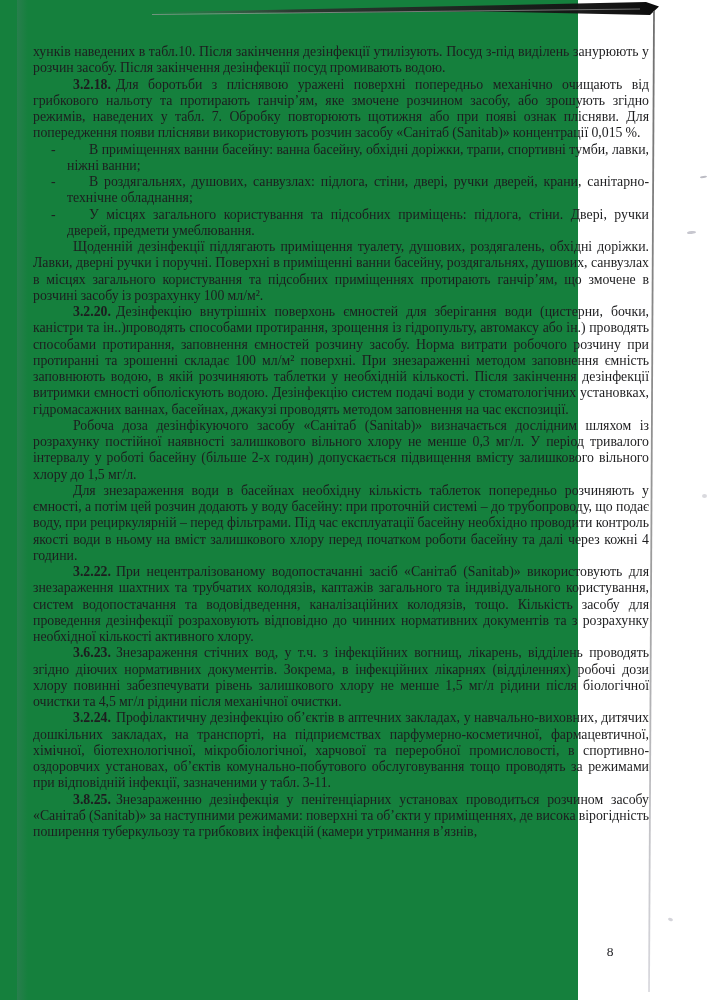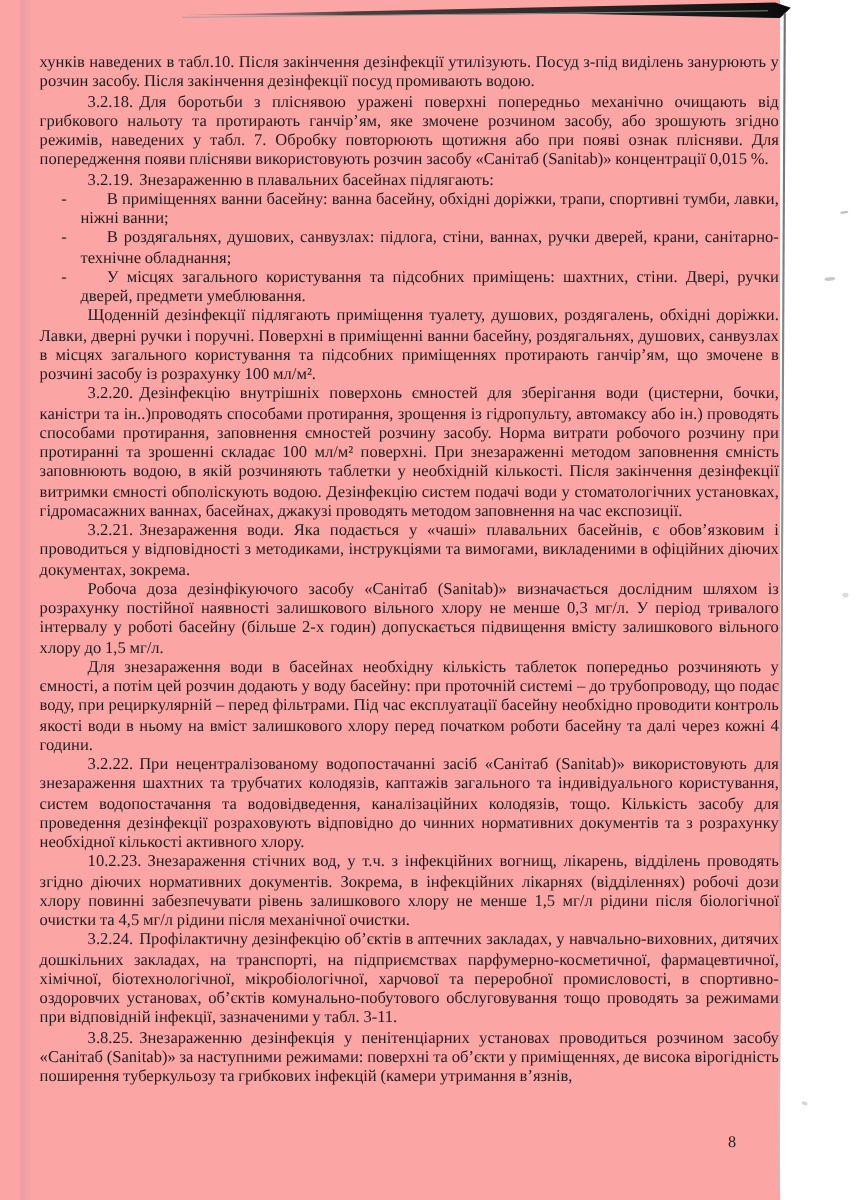--- a/index.html
+++ b/index.html
@@ -1,17 +1,17 @@
 <!DOCTYPE html>
 <html><head>
 <meta charset="utf-8">
 <style>
   html,body{margin:0;padding:0;}
   body{width:722px;height:1000px;background:#ffffff;overflow:hidden;}
-  .stage{position:relative;width:650px;height:1000px;background:#fca5a5;
+  .stage{position:relative;width:578px;height:1000px;background:#15803d;
          font-family:"Liberation Serif","DejaVu Serif",serif;color:#1d1d1f;}
   
   .binding{position:absolute;left:0;top:0;width:17px;height:1000px;
     background:
       linear-gradient(90deg, rgba(96,78,118,.50) 0px, rgba(96,78,118,.18) 4px, rgba(255,255,255,0) 16px),
       repeating-linear-gradient(90deg, rgba(88,68,112,.22) 0 1px, rgba(255,255,255,0) 1px 4px),
       linear-gradient(180deg,#dfd9e6 0%,#d0c6d9 22%,#c7bbd1 45%,#b5a4c4 65%,#a violet 0%,#a violet 0%,#a28fb6 84%,#9b87b1 100%);
   }
   .binding-fade{position:absolute;left:17px;top:0;width:11px;height:1000px;
     background:linear-gradient(90deg, rgba(140,118,162,.16), rgba(255,255,255,0));}
@@ -19,21 +19,21 @@
   .speck{position:absolute;border-radius:50%;}
   .s1{left:700px;top:176px;width:7px;height:2px;background:#bcbcc4;transform:rotate(-8deg);}
   .s2{left:687px;top:231px;width:9px;height:3px;background:#c7c7cf;transform:rotate(-5deg);}
   .s3{left:702px;top:494px;width:5px;height:4px;background:#d9d9de;}
   .s4{left:668px;top:918px;width:5px;height:3px;background:#d4d4da;transform:rotate(20deg);}
   
   .text{position:absolute;left:33px;top:44px;width:616px;
         font-size:13.8px;line-height:16.25px;text-align:justify;word-spacing:-0.3px;}
   .text p{margin:0;padding:0;}
   .ind{text-indent:40px;}
-  .num{font-weight:normal;padding-right:5px;}
+  .num{font-weight:bold;padding-right:5px;}
   .bullet{margin-left:34px;text-indent:22px;position:relative;}
   .dash{position:absolute;left:-16px;top:0;text-indent:0;}
   .pagenum{position:absolute;left:600px;top:944px;width:20px;font-size:13.5px;
            font-family:"Liberation Serif","DejaVu Serif",serif;color:#242428;text-align:center;}
 </style>
 </head>
 <body>
 
 <div class="stage">
 
@@ -63,41 +63,39 @@
   <div class="speck s2"></div>
   <div class="speck s3"></div>
   <div class="speck s4"></div>
 
   <main class="text">
 
     <p class="para">хунків наведених в табл.10. Після закінчення дезінфекції утилізують. Посуд з-під виділень занурюють у розчин засобу. Після закінчення дезінфекції посуд промивають водою.</p>
 
     <p class="para ind"><b class="num">3.2.18.</b><span>Для боротьби з пліснявою уражені поверхні попередньо механічно очищають від грибкового нальоту та протирають ганчір’ям, яке змочене розчином засобу, або зрошують згідно режимів, наведених у табл. 7. Обробку повторюють щотижня або при появі ознак плісняви. Для попередження появи плісняви використовують розчин засобу «Санітаб (Sanitab)»  концентрації 0,015 %.</span></p>
 
-    <p class="para ind"><b class="num">3.2.19.</b><span>Знезараженню в плавальних басейнах підлягають:</span></p>
 
     <div class="bullet"><span class="dash">-</span><span>В приміщеннях ванни басейну: ванна басейну, обхідні доріжки, трапи, спортивні тумби, лавки, ніжні ванни;</span></div>
 
-    <div class="bullet"><span class="dash">-</span><span>В роздягальнях, душових, санвузлах: підлога, стіни, ваннах, ручки дверей, крани, санітарно-технічне обладнання;</span></div>
+    <div class="bullet"><span class="dash">-</span><span>В роздягальнях, душових, санвузлах: підлога, стіни, двері, ручки дверей, крани, санітарно-технічне обладнання;</span></div>
 
-    <div class="bullet"><span class="dash">-</span><span>У місцях загального користування та підсобних приміщень: шахтних, стіни. Двері, ручки дверей, предмети умеблювання.</span></div>
+    <div class="bullet"><span class="dash">-</span><span>У місцях загального користування та підсобних приміщень: підлога, стіни. Двері, ручки дверей, предмети умеблювання.</span></div>
 
     <p class="para ind">Щоденній дезінфекції підлягають приміщення туалету, душових, роздягалень, обхідні доріжки. Лавки, дверні ручки і поручні. Поверхні в приміщенні ванни басейну, роздягальнях, душових, санвузлах в місцях загального користування та підсобних приміщеннях протирають ганчір’ям, що змочене в розчині засобу із розрахунку 100 мл/м².</p>
 
     <p class="para ind"><b class="num">3.2.20.</b><span>Дезінфекцію внутрішніх поверхонь ємностей для зберігання води (цистерни, бочки, каністри та ін..)проводять способами протирання, зрощення із гідропульту, автомаксу або ін.) проводять способами протирання, заповнення ємностей розчину засобу. Норма витрати робочого розчину при протиранні та зрошенні складає 100 мл/м² поверхні. При знезараженні методом заповнення ємність заповнюють водою, в якій розчиняють таблетки у необхідній кількості. Після закінчення дезінфекції витримки ємності обполіскують водою. Дезінфекцію систем подачі води у стоматологічних установках, гідромасажних ваннах, басейнах, джакузі проводять методом заповнення на час експозиції.</span></p>
 
-    <p class="para ind"><b class="num">3.2.21.</b><span>Знезараження води. Яка подається у «чаші» плавальних басейнів, є обов’язковим і проводиться у відповідності з методиками, інструкціями та вимогами, викладеними в офіційних діючих документах, зокрема.</span></p>
 
     <p class="para ind">Робоча доза дезінфікуючого засобу «Санітаб (Sanitab)» визначається дослідним шляхом із розрахунку постійної наявності залишкового вільного хлору не менше 0,3 мг/л. У період тривалого інтервалу у роботі басейну (більше 2-х годин) допускається підвищення вмісту залишкового вільного хлору до 1,5 мг/л.</p>
 
     <p class="para ind">Для знезараження води в басейнах необхідну кількість таблеток попередньо розчиняють у ємності, а потім цей розчин додають у воду басейну: при проточній системі – до трубопроводу, що подає воду, при рециркулярній – перед фільтрами. Під час експлуатації басейну необхідно проводити контроль якості води в ньому на вміст залишкового хлору перед початком роботи басейну та далі через кожні 4 години.</p>
 
     <p class="para ind"><b class="num">3.2.22.</b><span>При нецентралізованому водопостачанні засіб «Санітаб (Sanitab)» використовують для знезараження шахтних та трубчатих колодязів, каптажів загального та індивідуального користування, систем водопостачання та водовідведення, каналізаційних колодязів, тощо. Кількість засобу для проведення дезінфекції розраховують відповідно до чинних нормативних документів та з розрахунку необхідної кількості активного хлору.</span></p>
 
-    <p class="para ind"><b class="num">10.2.23.</b><span>Знезараження стічних вод, у т.ч. з інфекційних вогнищ, лікарень, відділень проводять згідно діючих нормативних документів. Зокрема, в інфекційних лікарнях (відділеннях) робочі дози хлору повинні забезпечувати рівень залишкового хлору не менше 1,5 мг/л рідини після біологічної очистки та 4,5 мг/л рідини після механічної очистки.</span></p>
+    <p class="para ind"><b class="num">3.6.23.</b><span>Знезараження стічних вод, у т.ч. з інфекційних вогнищ, лікарень, відділень проводять згідно діючих нормативних документів. Зокрема, в інфекційних лікарнях (відділеннях) робочі дози хлору повинні забезпечувати рівень залишкового хлору не менше 1,5 мг/л рідини після біологічної очистки та 4,5 мг/л рідини після механічної очистки.</span></p>
 
     <p class="para ind"><b class="num">3.2.24.</b><span>Профілактичну дезінфекцію об’єктів в аптечних закладах, у навчально-виховних, дитячих дошкільних закладах, на транспорті, на підприємствах парфумерно-косметичної, фармацевтичної, хімічної, біотехнологічної, мікробіологічної, харчової та переробної промисловості, в спортивно-оздоровчих установах, об’єктів комунально-побутового обслуговування тощо проводять за режимами при відповідній інфекції, зазначеними у табл. 3-11.</span></p>
 
     <p class="para ind"><b class="num">3.8.25.</b><span>Знезараженню дезінфекція у пенітенціарних установах проводиться розчином засобу «Санітаб (Sanitab)» за наступними режимами: поверхні та об’єкти у приміщеннях, де висока вірогідність поширення туберкульозу та грибкових інфекцій (камери утримання в’язнів,</span></p>
 
   </main>
 
   <div class="pagenum">8</div>
 
 </div>

